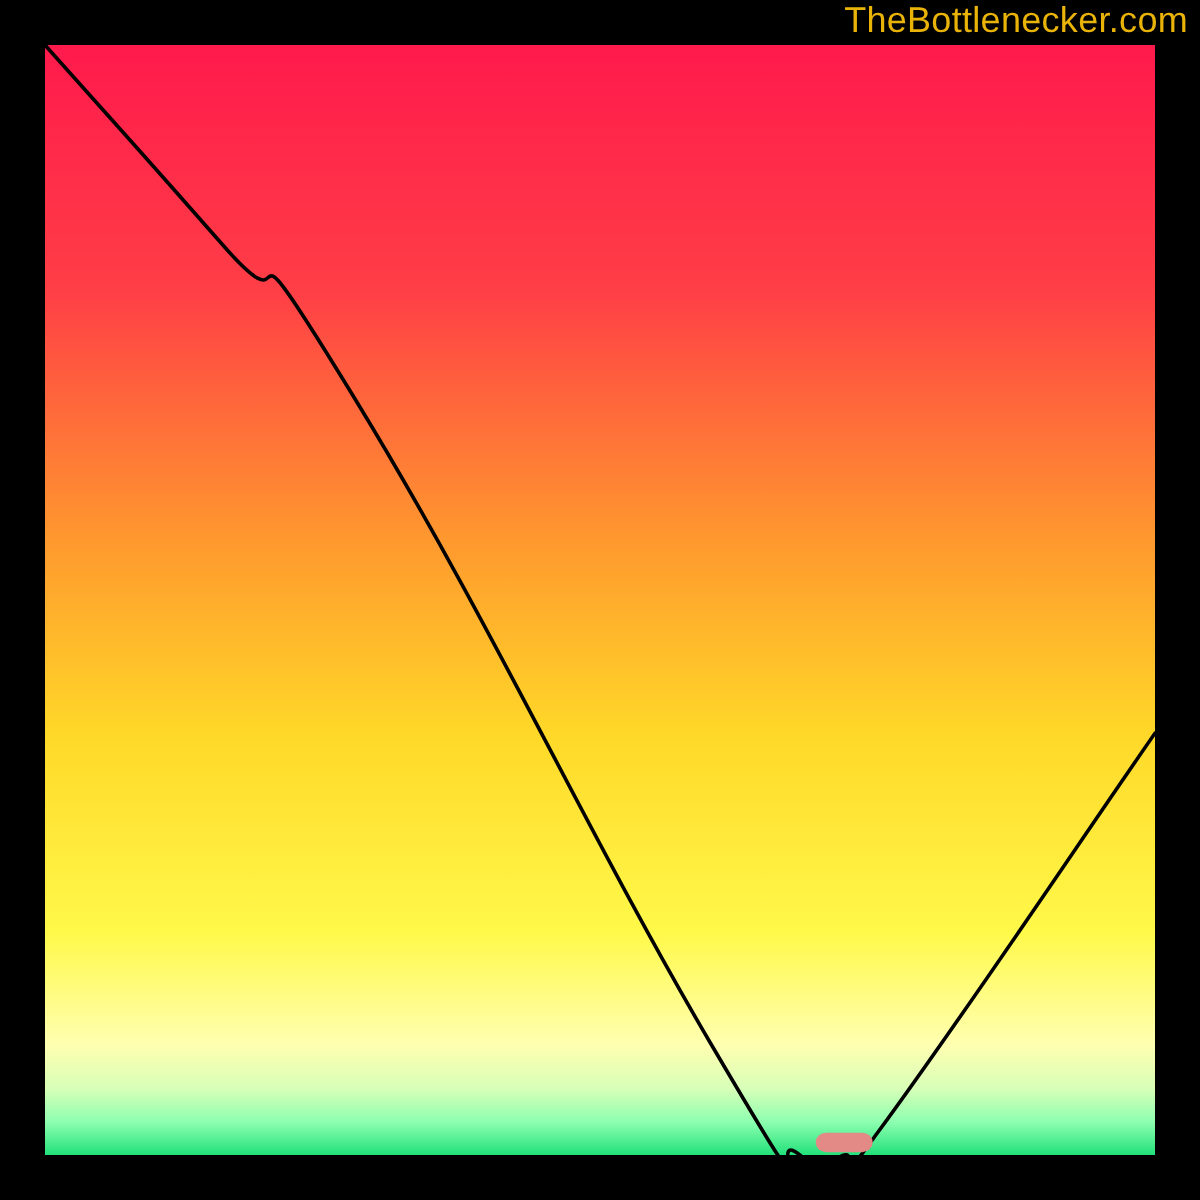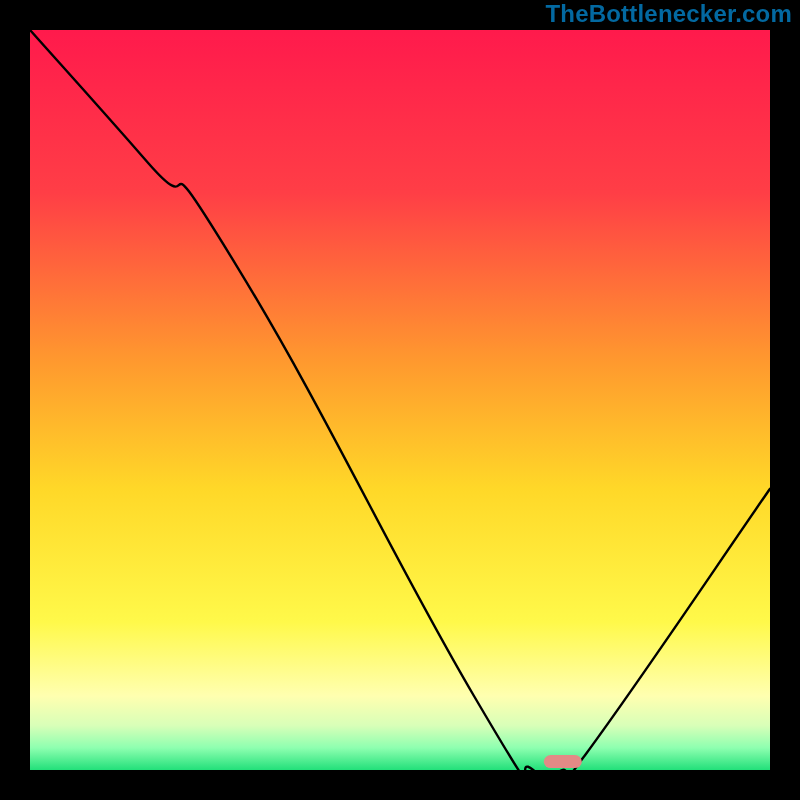--- a/index.html
+++ b/index.html
@@ -13,23 +13,23 @@
   }
   .frame {
     position: relative;
     width: 800px;
     height: 800px;
   }
   .attrib {
     position: absolute;
     top: 0;
     right: 8px;
-    color: #0369a1;
+    color: #eab308;
     font-size: 24px;
-    font-weight: 700;
+    font-weight: 400;
     letter-spacing: 0.2px;
     z-index: 4;
   }
   .plot {
     position: absolute;
     left: 30px;
     top: 30px;
     width: 740px;
     height: 740px;
     z-index: 1;

